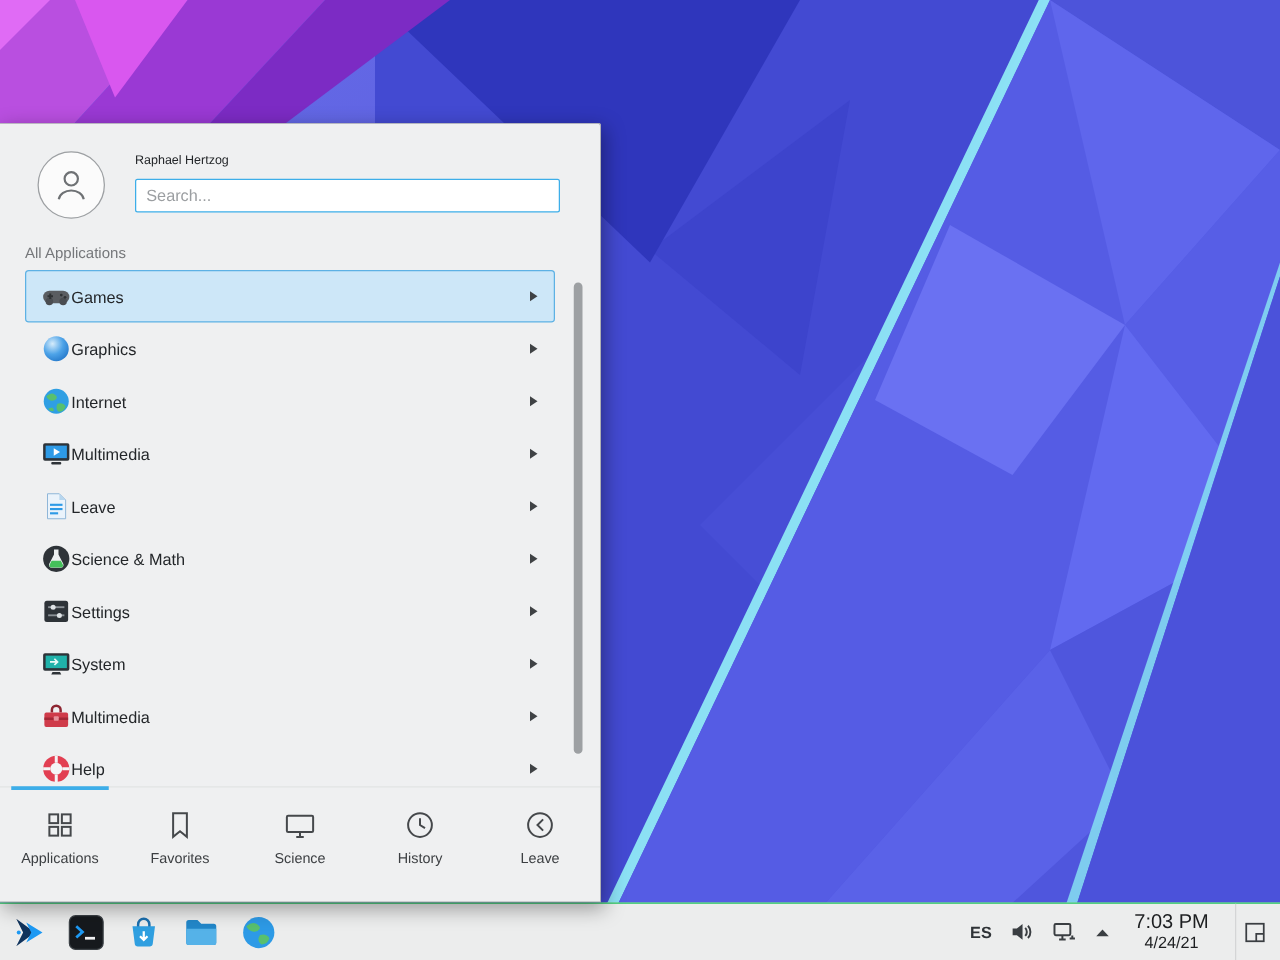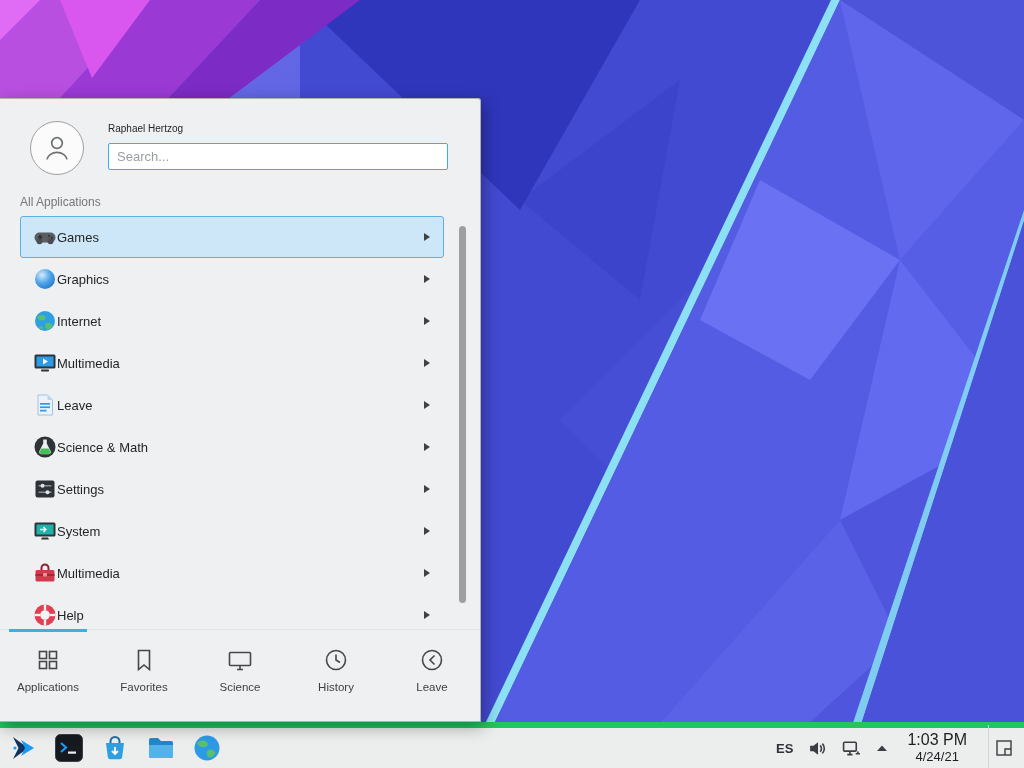--- a/index.html
+++ b/index.html
@@ -62,21 +62,21 @@
   }
   .ltab.active::before {
     content:""; position:absolute; top:-1px; left:9px; right:9px; height:3px;
     background:#3daee9;
   }
   .ltab-label { font-size:11.5px; color:#3c3f42; }
 
   
   .taskbar {
     position:absolute; left:0; bottom:0; width:1024px; height:46px; z-index:4;
-    background:#eceded; border-top:6px solid #22c55e;
+    background:#eceded; border-top:1px solid #22c55e;
     display:flex; align-items:center; padding-left:7px;
   }
   .tb-btn {
     width:32px; height:32px; margin-right:14px; flex:0 0 auto;
     background:none; border:none; display:flex; align-items:center;
     justify-content:center; cursor:pointer;
   }
   .tray { margin-left:auto; display:flex; align-items:center; gap:15px; padding-right:6px; }
   .kbd-layout { font-size:13px; font-weight:bold; color:#2f3337; cursor:pointer; }
   .tray-btn { background:none; border:none; display:flex; align-items:center; justify-content:center; cursor:pointer; }
@@ -432,21 +432,21 @@
       </svg>
     </button>
 
     <button class="tray-btn">
       <svg width="12" height="8" viewBox="0 0 12 8">
         <path d="M1 7 L6 1.5 L11 7 Z" fill="#3a3e42"></path>
       </svg>
     </button>
 
     <div class="clock">
-      <span class="clock-time">1:03 PM</span>
+      <span class="clock-time">7:03 PM</span>
       <span class="clock-date">4/24/21</span>
     </div>
 
     <button class="show-desktop">
       <svg width="18" height="18" viewBox="0 0 18 18">
         <rect x="2" y="2" width="14" height="14" fill="none" stroke="#3a3e42" stroke-width="1.4"></rect>
         <path d="M10 16 V10 H16" fill="none" stroke="#3a3e42" stroke-width="1.4"></path>
       </svg>
     </button>
   </div>

